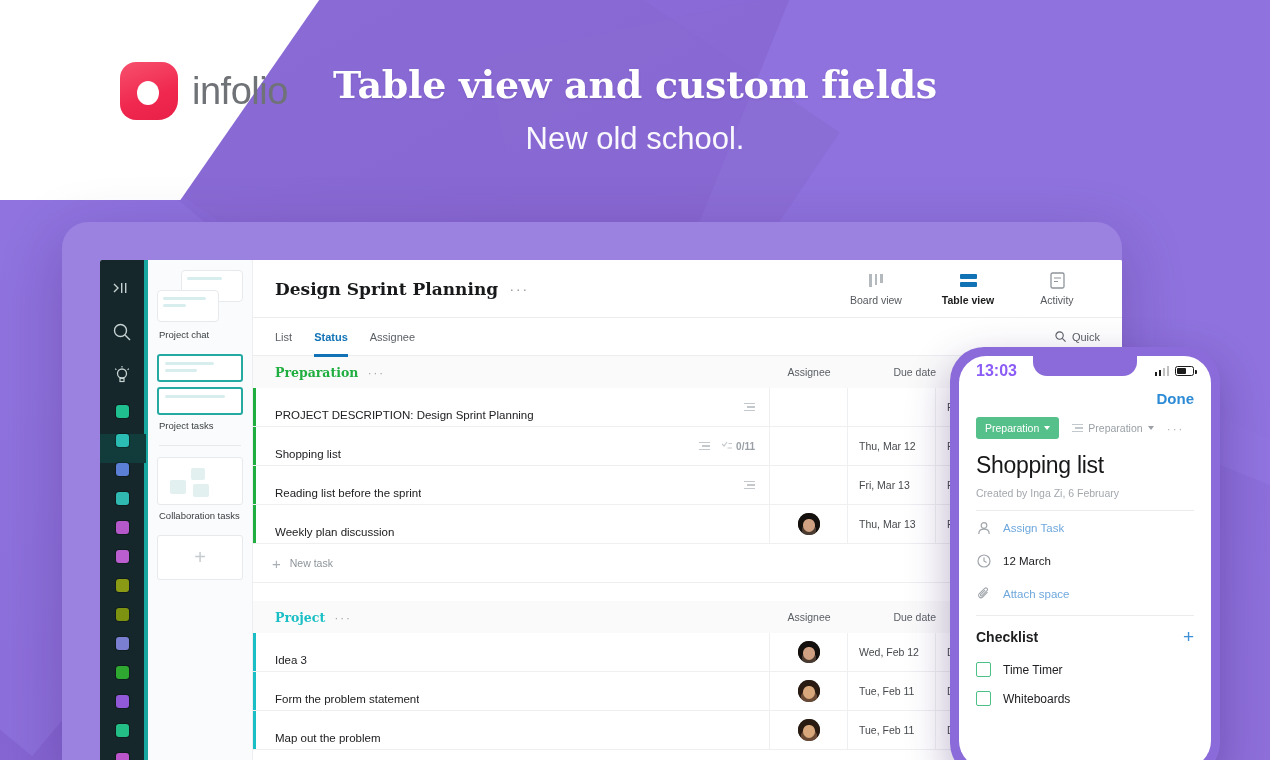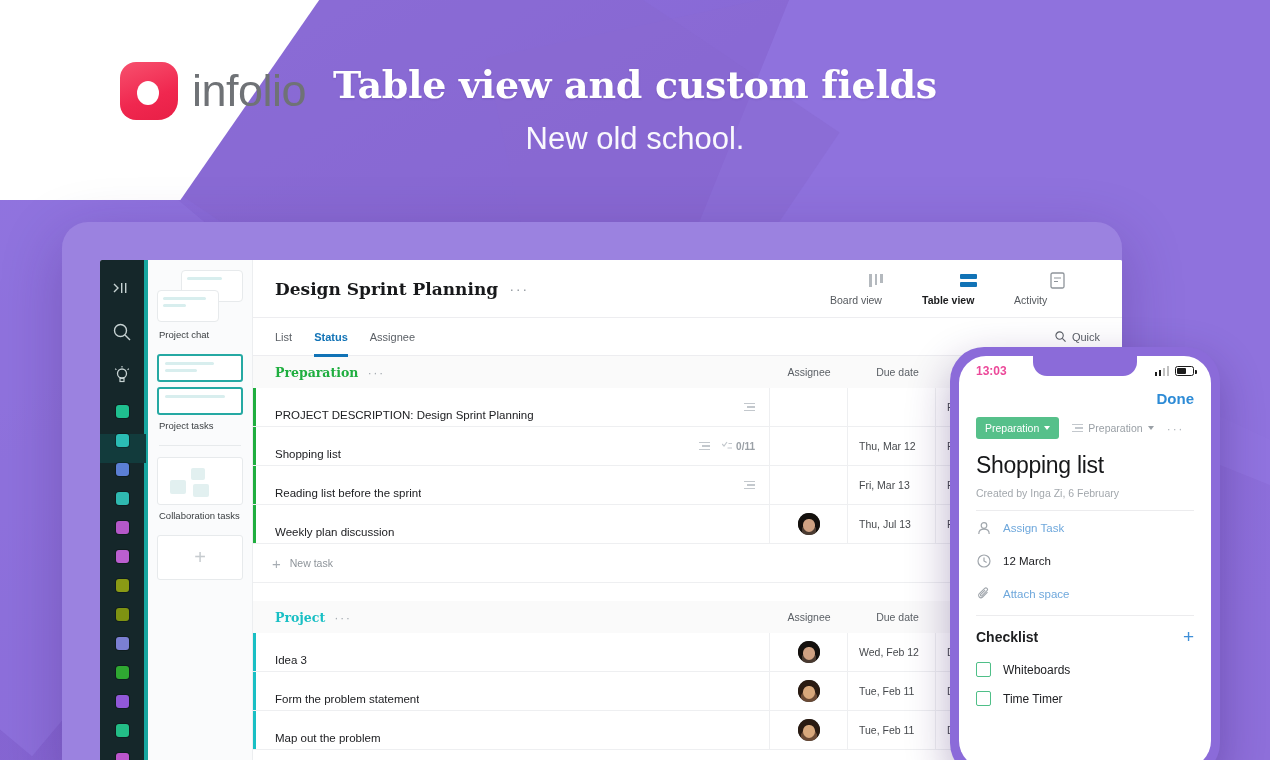--- a/index.html
+++ b/index.html
@@ -33,21 +33,21 @@
     position:relative;
   }
   .logo-mark::after {
     content:""; position:absolute; left:17px; top:19px; width:22px; height:24px;
     border-radius:50%; background:#ffffff;
   }
   .logo-mark::before {
     content:""; position:absolute; right:9px; top:8px; width:10px; height:18px;
     border-radius:5px; background:#ffffff; opacity:0;
   }
-  .logo-text { font-size:45px; color:#6f7276; letter-spacing:-0.5px; font-weight:400; }
+  .logo-text { font-size:38px; color:#6f7276; letter-spacing:-0.5px; font-weight:400; }
 
   
   .headline {
     position:absolute; top:62px; left:0; width:1270px; text-align:center; color:#ffffff;
     pointer-events:none;
   }
   .headline .h1 {
     font-family:"DejaVu Serif", serif;
     font-weight:700; font-size:38px; letter-spacing:-0.3px;
     text-shadow: 0 1px 2px rgba(60,30,110,.18);
@@ -100,21 +100,21 @@
   .card-collab { border:1px solid #e7eaec; border-radius:3px; height:48px; background:#fff; position:relative; }
   .sq { position:absolute; background:#e2f0f0; border-radius:2px; }
   .card-add { border:1px solid #e7eaec; border-radius:3px; height:45px; background:#fff; display:flex; align-items:center; justify-content:center; color:#c6cbcf; font-size:20px; font-weight:300; }
 
   
   .main { flex:1; display:flex; flex-direction:column; min-width:0; background:#fff; }
   .topbar { height:58px; display:flex; align-items:center; padding:0 22px 0 22px; border-bottom:1px solid #ededf0; flex:none; }
   .proj-title { font-family:"DejaVu Serif", serif; font-weight:700; font-size:17px; color:#18191b; }
   .dots { color:#9aa0a6; font-size:15px; letter-spacing:1.5px; margin-left:11px; }
   .topbar-spacer { flex:1; }
-  .viewbtn { width:92px; text-align:left; color:#55595e; font-size:10.5px; }
+  .viewbtn { width:92px; text-align:center; color:#55595e; font-size:10.5px; }
   .viewbtn .gl { height:17px; display:flex; align-items:center; justify-content:center; margin-bottom:5px; }
   .viewbtn.active { color:#1a1b1d; font-weight:700; }
   .ico-board { display:flex; gap:3px; align-items:flex-start; }
   .ico-board i { display:block; width:2.5px; height:13px; background:#b4b9be; }
   .ico-board i:nth-child(2){ height:11px; } .ico-board i:nth-child(3){ height:9px; }
   .ico-table { display:flex; flex-direction:column; gap:3px; }
   .ico-table i { display:block; width:17px; height:5px; background:#1173b6; border-radius:1px; }
   .ico-table i:nth-child(2){ width:17px; height:5px; }
 
   .tabbar { height:38px; border-bottom:1px solid #ededf0; display:flex; align-items:center; padding:0 22px; flex:none; position:relative; }
@@ -122,21 +122,21 @@
   .tab.active { color:#1173b6; font-weight:700; }
   .tab.active::after { content:""; position:absolute; left:0; right:0; bottom:-1px; height:2.5px; background:#1173b6; }
   .quick { position:absolute; right:22px; display:flex; align-items:center; gap:6px; font-size:11px; color:#5a5f65; }
 
   .tablewrap { flex:1; overflow:hidden; background:#fff; }
 
   .grp-head { display:flex; align-items:center; height:32px; padding-left:22px; background:#fafafa; }
   .grp-name { font-family:"DejaVu Serif", serif; font-weight:700; font-size:12.5px; }
   .grp-dots { color:#a7adb3; font-size:13px; letter-spacing:1.5px; margin-left:9px; }
   .grp-cols { margin-left:auto; display:flex; }
-  .ch { font-size:10.5px; color:#5a5f65; text-align:center; padding-left:11px; }
+  .ch { font-size:10.5px; color:#5a5f65; text-align:right; padding-left:11px; }
 
   .row { display:flex; height:39px; border-bottom:1px solid #eeeff1; }
   .row-accent { width:3px; flex:none; }
   .cell-name { flex:1; display:flex; align-items:center; padding-left:19px; font-size:11.5px; color:#202124; border-right:1px solid #eeeff1; min-width:0; }
   .name-txt { white-space:nowrap; overflow:hidden; text-overflow:ellipsis;margin-top:16px; }
   .name-meta { margin-left:auto; display:flex; align-items:center; gap:12px; padding-right:14px; color:#b9bec3; }
   .chk-count { display:flex; align-items:center; gap:4px; font-size:10px; color:#9aa0a6; font-weight:700; }
   .cell { display:flex; align-items:center; padding-left:11px; font-size:10.5px; color:#46494d; border-right:1px solid #eeeff1; }
   .cell.center { justify-content:center; padding-left:0; }
   .cell-status { color:#fff; font-size:10.5px; align-items:center; display:flex; padding-left:11px; overflow:hidden; white-space:nowrap; }
@@ -152,21 +152,21 @@
   .desc-ico i:nth-child(1){ width:11px; } .desc-ico i:nth-child(2){ width:8px; } .desc-ico i:nth-child(3){ width:11px; }
 
   
   .phone {
     position:absolute; left:950px; top:347px; width:270px; height:430px;
     background:#8b6bd9; border-radius:34px; padding:9px;
     box-shadow: 0 16px 44px rgba(52,22,100,.33);
   }
   .phone-inner { width:252px; height:412px; background:#fff; border-radius:27px; overflow:hidden; position:relative; }
   .notch { position:absolute; left:50%; transform:translateX(-50%); top:0; width:104px; height:20px; background:#8b6bd9; border-radius:0 0 14px 14px; }
-  .pstatus { height:30px; display:flex; align-items:center; padding:0 17px; font-size:12px; font-weight:700; color:#ec4899;text-align:right; }
+  .pstatus { height:30px; display:flex; align-items:center; padding:0 17px; font-size:16px; font-weight:700; color:#8b5cf6;text-align:right; }
   .pstatus .right { margin-left:auto; display:flex; align-items:center; gap:6px; }
   .bars { display:flex; align-items:flex-end; gap:1.5px; }
   .bars i { display:block; width:2.5px; background:#1c1c1c; }
   .bars i:nth-child(1){ height:4px; } .bars i:nth-child(2){ height:6px; }
   .bars i:nth-child(3){ height:8px; background:#c0c0c0; } .bars i:nth-child(4){ height:10px; background:#c0c0c0; }
   .batt { width:19px; height:10px; border:1.3px solid #1c1c1c; border-radius:2.5px; position:relative; padding:1.3px; }
   .batt::after { content:""; position:absolute; right:-3.5px; top:3px; width:2px; height:4px; background:#1c1c1c; border-radius:0 1px 1px 0; }
   .batt i { display:block; height:100%; width:58%; background:#1c1c1c; border-radius:1px; }
   .pdone { text-align:right; padding:4px 17px 10px 0; color:#2d8bd6; font-size:15px; font-weight:700; }
   .pbody { padding:0 17px; }
@@ -439,21 +439,21 @@
               <div class="cell-name">
                 <span class="name-txt">Weekly plan discussion</span>
                 <span class="name-meta"></span>
               </div>
               <div class="cell center" style="width: 78px; flex: 0 0 auto;">
                 <div class="avatar">
                   <div class="hair" style="background: radial-gradient(circle at 50% 80%, rgb(74, 58, 48) 0px, rgb(74, 58, 48) 34%, rgb(20, 16, 13) 36%, rgb(20, 16, 13) 100%);"></div>
                   <div class="face" style="background: rgb(207, 161, 130);"></div>
                 </div>
               </div>
-              <div class="cell" style="width: 88px; flex: 0 0 auto;">Thu, Jul 13</div>
+              <div class="cell" style="width: 88px; flex: 0 0 auto;">Thu, Mar 13</div>
               <div class="cell" style="width: 122px; flex: 0 0 auto;">Preparation</div>
               <div class="cell-status" style="width: 64px; flex: 0 0 auto; background: rgb(247, 161, 24);">In</div>
             </div>
             <div class="newtask">
               <span class="plus">+</span>
               <span>New task</span>
             </div>
             <div style="height: 18px; background: rgb(255, 255, 255);"></div>
             <div class="grp-head">
               <div class="grp-name" style="color: rgb(25, 191, 196);">Project</div>
@@ -584,21 +584,21 @@
         <span class="link">Attach space</span>
       </div>
 
       <div class="sec-div"></div>
       <div class="chk-head">
         <div class="chk-title">Checklist</div>
         <div class="chk-plus">+</div>
       </div>
       <div class="chk-item">
         <span class="chk-box"></span>
-        <span>Whiteboards</span>
+        <span>Time Timer</span>
       </div>
       <div class="chk-item">
         <span class="chk-box"></span>
-        <span>Time Timer</span>
+        <span>Whiteboards</span>
       </div>
     </div>
   </div>
 </div>
 
 </body></html>

